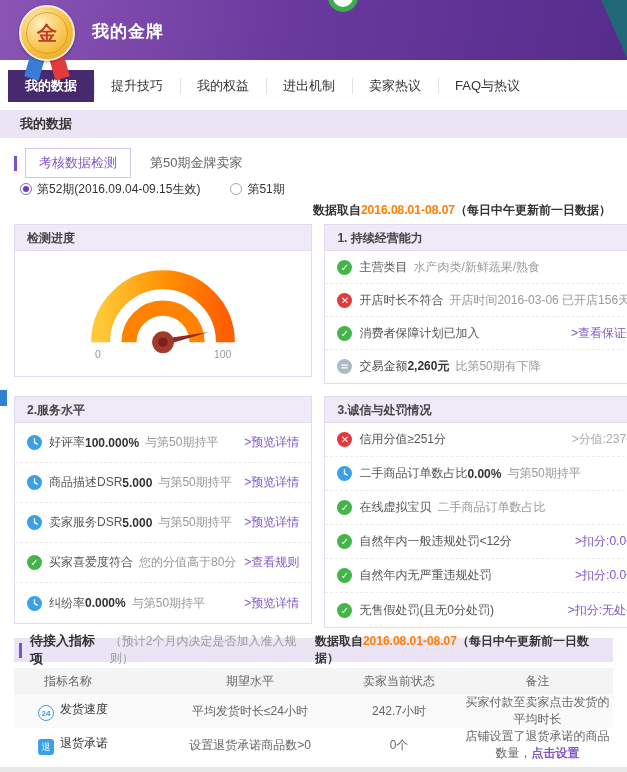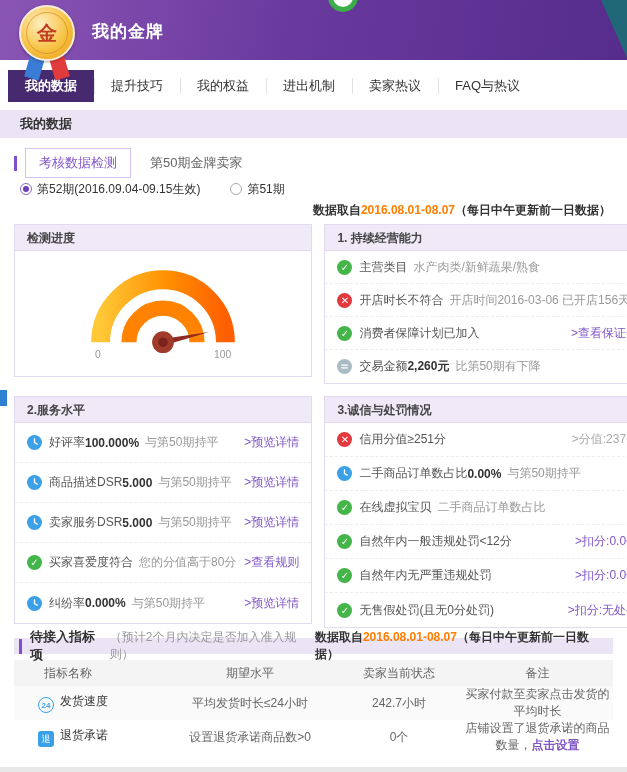--- a/index.html
+++ b/index.html
@@ -62,21 +62,21 @@
   .pval{font-weight:bold;color:#333}
   .psub{color:#999;margin-left:6px;white-space:nowrap;overflow:hidden;text-overflow:ellipsis}
   .plink{color:#8257c9;margin-left:auto;cursor:pointer;white-space:nowrap;padding-left:8px}
   .plink.muted{color:#aaa}
 
   
   .gauge-body{padding:8px 0 10px;text-align:center}
   .gauge-caption{color:#999;margin-top:2px}
 
   
-  .pending-bar{display:flex;align-items:center;background:#ebe4f5;height:16px;margin-top:10px;padding-right:8px}
+  .pending-bar{display:flex;align-items:center;background:#ebe4f5;height:24px;margin-top:10px;padding-right:8px}
   .pending-accent{width:3px;height:15px;background:#7c4fd0;margin:0 8px 0 5px}
   .pending-title{font-weight:bold;font-size:13px;color:#333}
   .pending-sub{color:#999;margin-left:4px}
   .pending-note{margin-left:auto;font-weight:bold;color:#333}
 
   
   .ptable{width:100%;border-collapse:collapse;margin-top:6px}
   .ptable th{background:#f4f4f4;color:#666;font-weight:normal;height:26px;font-size:12px;text-align:center}
   .ptable th.h-name{text-align:left;padding-left:30px}
   .ptable td{height:24px;color:#666;text-align:center;font-size:12px}

